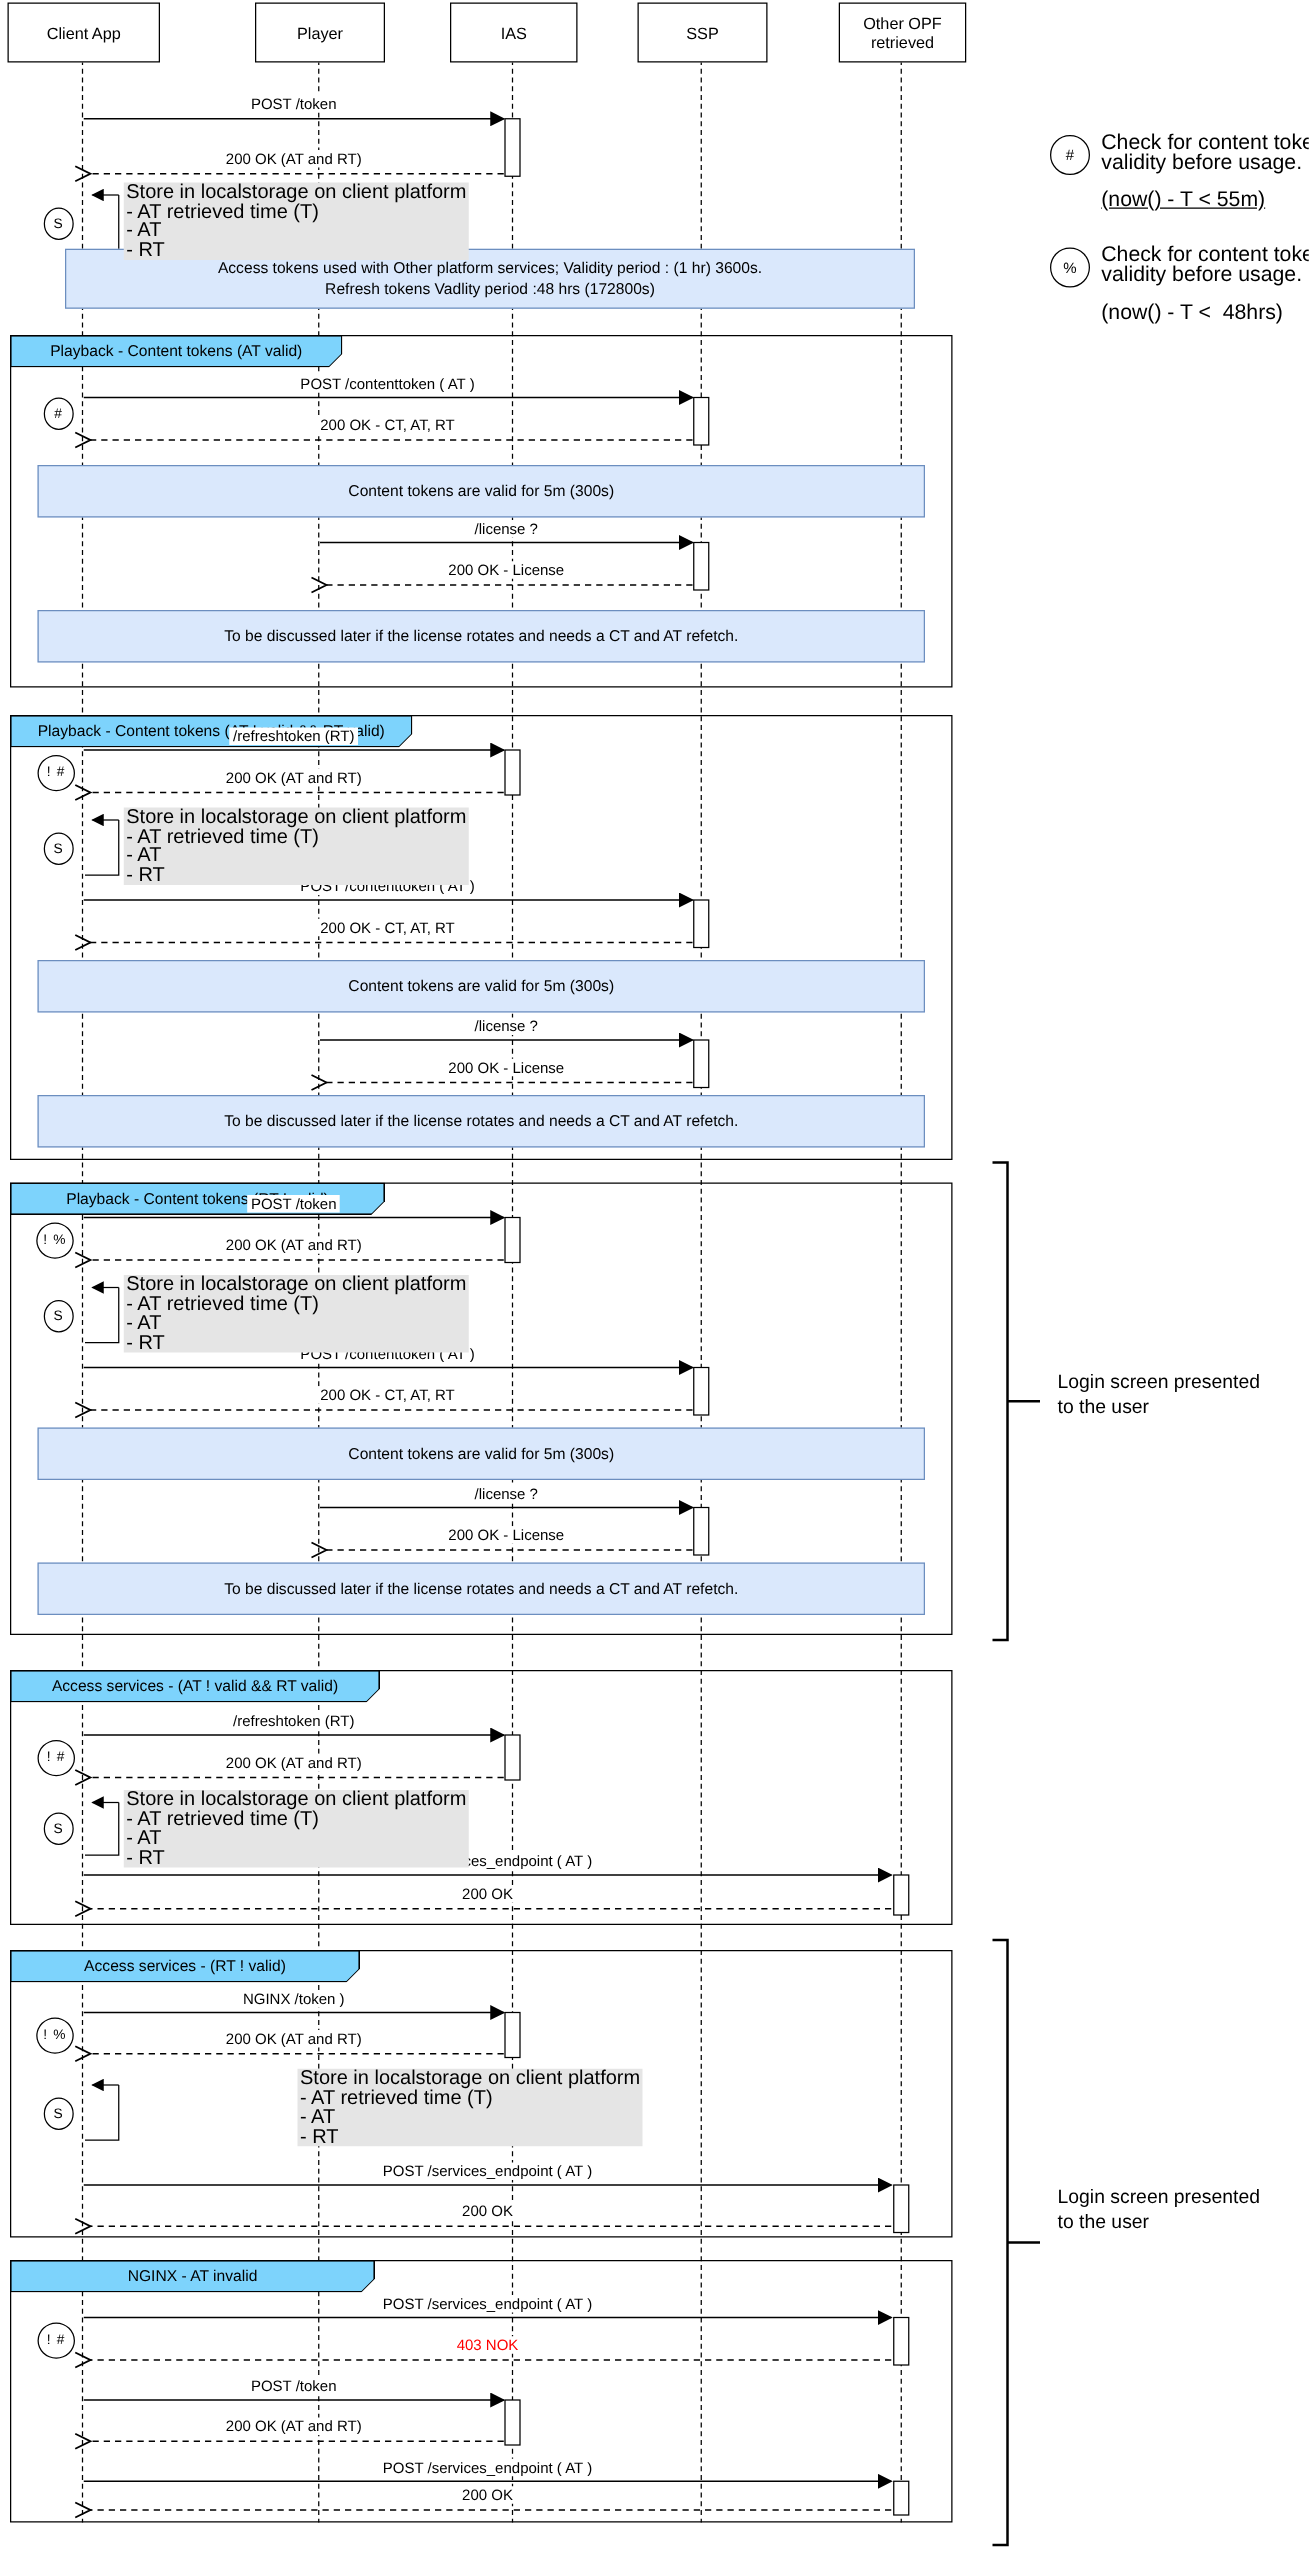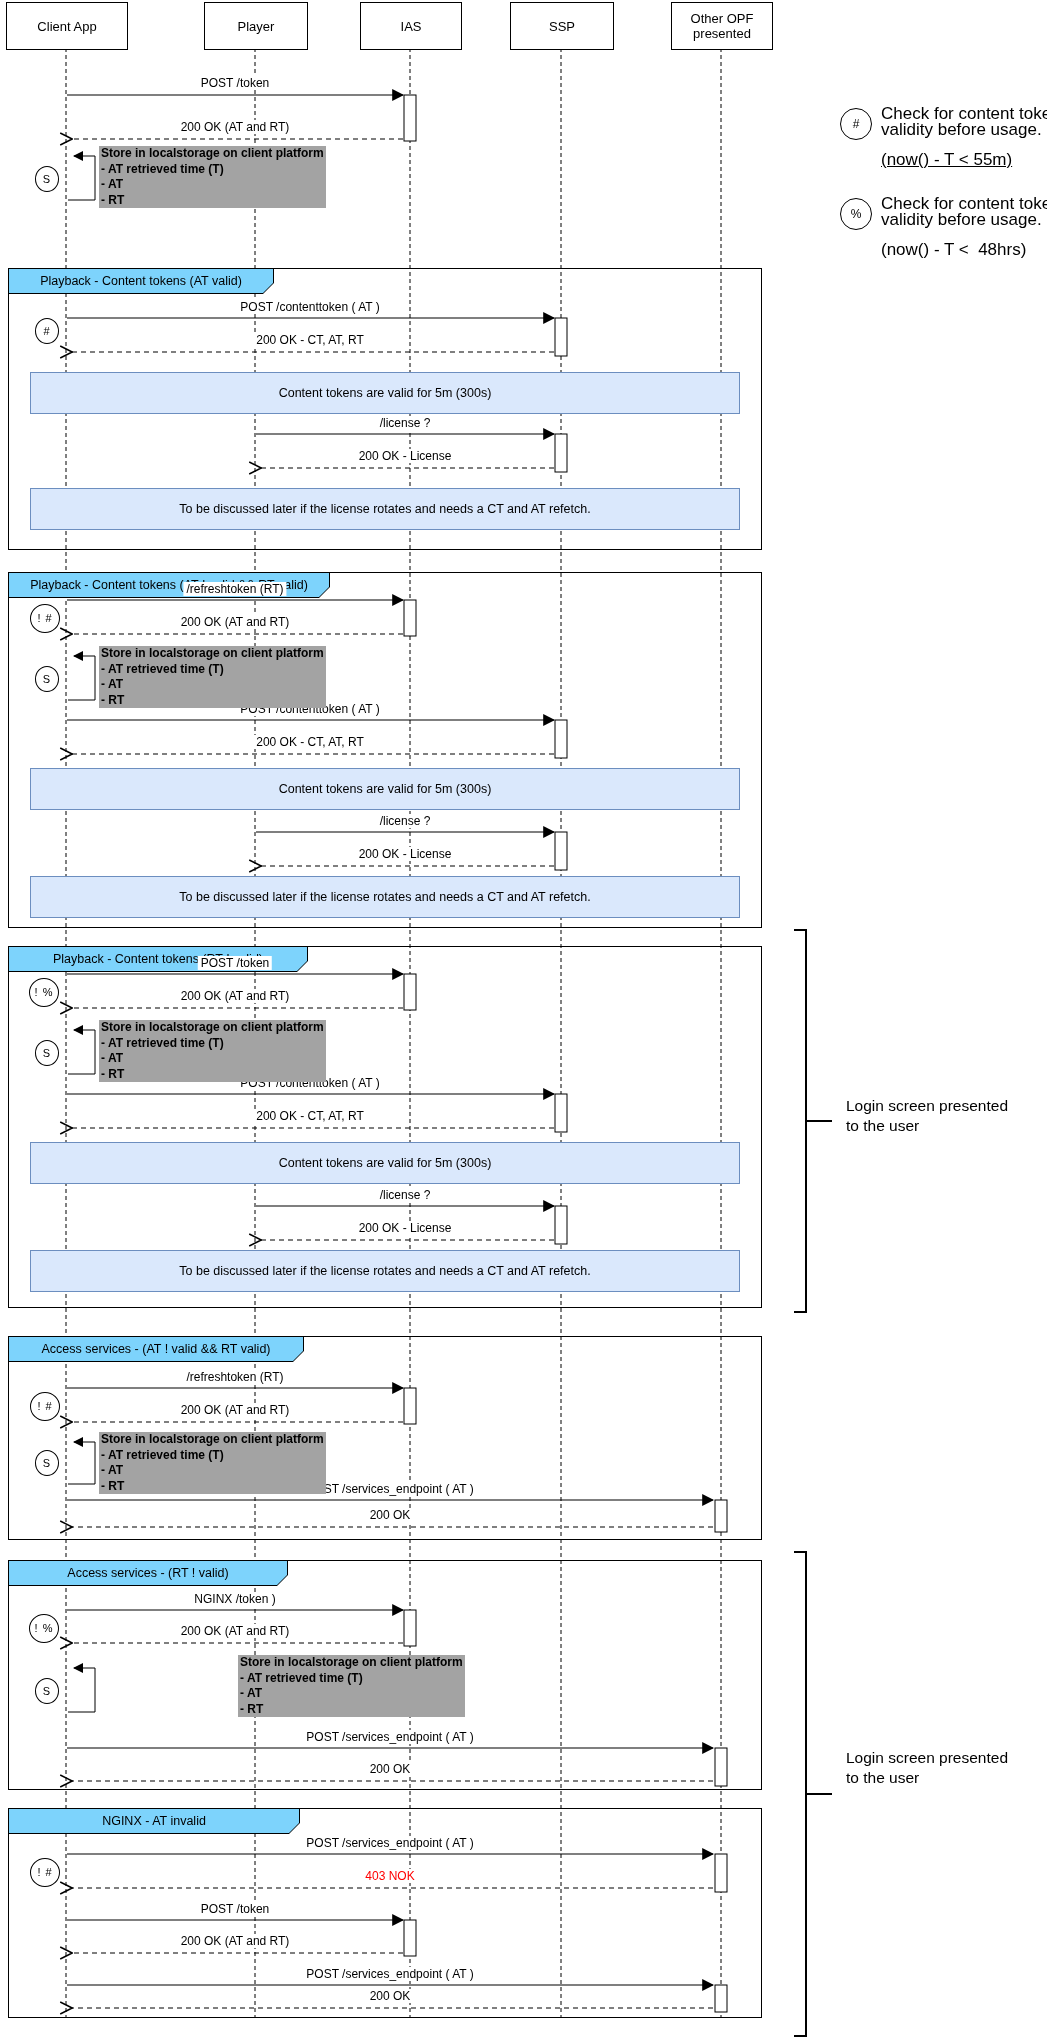--- a/index.html
+++ b/index.html
@@ -11,21 +11,21 @@
   .frame{position:absolute;z-index:2;border:1px solid #000;background:transparent;}
   .tab{position:absolute;z-index:4;background:#000;
        clip-path:polygon(0 0,100% 0,100% calc(100% - 11px),calc(100% - 11px) 100%,0 100%);}
   .tab .in{position:absolute;left:1px;top:1px;right:1px;bottom:1px;background:#7dd3fc;
        clip-path:polygon(0 0,100% 0,100% calc(100% - 10px),calc(100% - 10px) 100%,0 100%);
        display:flex;align-items:center;justify-content:center;font-size:12.5px;}
   .note{position:absolute;z-index:3;background:#dae8fc;border:1px solid #6c8ebf;display:flex;flex-direction:column;
         align-items:center;justify-content:center;font-size:12.5px;line-height:17px;text-align:center;}
   .mlabel{position:absolute;z-index:4;transform:translateX(-50%);background:#fff;padding:0 3px;
         font-size:12px;white-space:nowrap;}
-  .selftext{position:absolute;z-index:4;font-size:12px;line-height:15.5px;white-space:pre;background:#a3a3a3;padding:0 2px;font-weight:bold;}
+  .selftext{position:absolute;z-index:4;font-size:16px;line-height:15.5px;white-space:pre;background:#e5e5e5;padding:0 2px;}
   .badge{position:absolute;z-index:4;background:#fff;border:1px solid #000;border-radius:50%;
         display:flex;align-items:center;justify-content:center;font-size:11px;letter-spacing:1px;}
   .legend-circle{position:absolute;z-index:4;background:#fff;border:1px solid #000;border-radius:50%;
         display:flex;align-items:center;justify-content:center;font-size:12px;}
   .ltext{position:absolute;z-index:4;font-size:17px;line-height:16px;white-space:pre;}
   .bracket-label{position:absolute;z-index:4;font-size:15.5px;line-height:20px;white-space:pre;}
   .err{color:#ff0000;}
 </style>
 </head>
 <body>
@@ -104,21 +104,21 @@
       <line x1="67" y1="1985" x2="713" y2="1985" stroke="#000000" stroke-width="1.2" marker-end="url(#mFill)"></line>
       <line x1="713" y1="2008" x2="71" y2="2008" stroke="#000000" stroke-width="1.2" marker-end="url(#mOpen)" stroke-dasharray="5 4"></line>
       <path d="M 794,930 L 806,930 L 806,1312 L 794,1312 M 806,1121 L 832,1121" fill="none" stroke="#000000" stroke-width="2"></path>
       <path d="M 794,1552 L 806,1552 L 806,2036 L 794,2036 M 806,1794 L 832,1794" fill="none" stroke="#000000" stroke-width="2"></path>
     </svg>
     <div class="abox" style="left: 6px; top: 2px; width: 120px; height: 46px; white-space: pre-line;">Client App</div>
     <div class="abox" style="left: 204px; top: 2px; width: 102px; height: 46px; white-space: pre-line;">Player</div>
     <div class="abox" style="left: 360px; top: 2px; width: 100px; height: 46px; white-space: pre-line;">IAS</div>
     <div class="abox" style="left: 510px; top: 2px; width: 102px; height: 46px; white-space: pre-line;">SSP</div>
     <div class="abox" style="left: 671px; top: 2px; width: 100px; height: 46px; white-space: pre-line;">Other OPF
-presented</div>
+retrieved</div>
     <div class="frame" style="left: 8px; top: 268px; width: 752px; height: 280px;"></div>
     <div class="tab" style="left: 8px; top: 268px; width: 266px; height: 26px;">
       <div class="in">Playback - Content tokens (AT valid)</div>
     </div>
     <div class="frame" style="left: 8px; top: 572px; width: 752px; height: 354px;"></div>
     <div class="tab" style="left: 8px; top: 572px; width: 322px; height: 26px;">
       <div class="in">Playback - Content tokens (AT ! valid &amp;&amp; RT valid)</div>
     </div>
     <div class="frame" style="left: 8px; top: 946px; width: 752px; height: 360px;"></div>
     <div class="tab" style="left: 8px; top: 946px; width: 300px; height: 26px;">
@@ -129,20 +129,22 @@
       <div class="in">Access services - (AT ! valid &amp;&amp; RT valid)</div>
     </div>
     <div class="frame" style="left: 8px; top: 1560px; width: 752px; height: 228px;"></div>
     <div class="tab" style="left: 8px; top: 1560px; width: 280px; height: 26px;">
       <div class="in">Access services - (RT ! valid)</div>
     </div>
     <div class="frame" style="left: 8px; top: 1808px; width: 752px; height: 208px;"></div>
     <div class="tab" style="left: 8px; top: 1808px; width: 292px; height: 26px;">
       <div class="in">NGINX - AT invalid</div>
     </div>
+    <div class="note" style="left: 52px; top: 199px; width: 678px; height: 46px; white-space: pre-line;">Access tokens used with Other platform services; Validity period : (1 hr) 3600s.
+Refresh tokens Vadlity period :48 hrs (172800s)</div>
     <div class="note" style="left: 30px; top: 372px; width: 708px; height: 40px; white-space: pre-line;">Content tokens are valid for 5m (300s)</div>
     <div class="note" style="left: 30px; top: 488px; width: 708px; height: 40px; white-space: pre-line;">To be discussed later if the license rotates and needs a CT and AT refetch.</div>
     <div class="note" style="left: 30px; top: 768px; width: 708px; height: 40px; white-space: pre-line;">Content tokens are valid for 5m (300s)</div>
     <div class="note" style="left: 30px; top: 876px; width: 708px; height: 40px; white-space: pre-line;">To be discussed later if the license rotates and needs a CT and AT refetch.</div>
     <div class="note" style="left: 30px; top: 1142px; width: 708px; height: 40px; white-space: pre-line;">Content tokens are valid for 5m (300s)</div>
     <div class="note" style="left: 30px; top: 1250px; width: 708px; height: 40px; white-space: pre-line;">To be discussed later if the license rotates and needs a CT and AT refetch.</div>
     <div class="mlabel" style="left: 235px; top: 76px;">POST /token</div>
     <div class="mlabel" style="left: 235px; top: 120px;">200 OK (AT and RT)</div>
     <div class="mlabel" style="left: 310px; top: 300px;">POST /contenttoken ( AT )</div>
     <div class="mlabel" style="left: 310px; top: 333px;">200 OK - CT, AT, RT</div>

